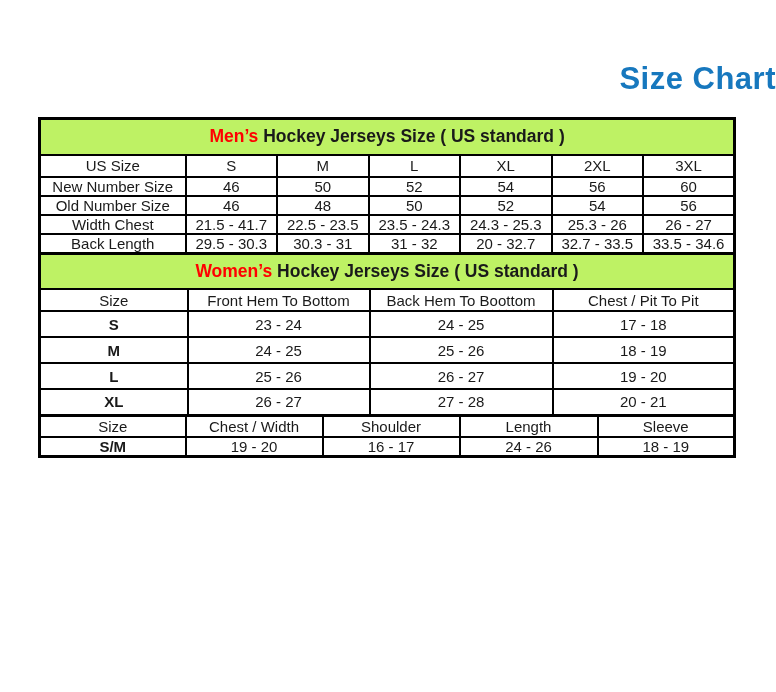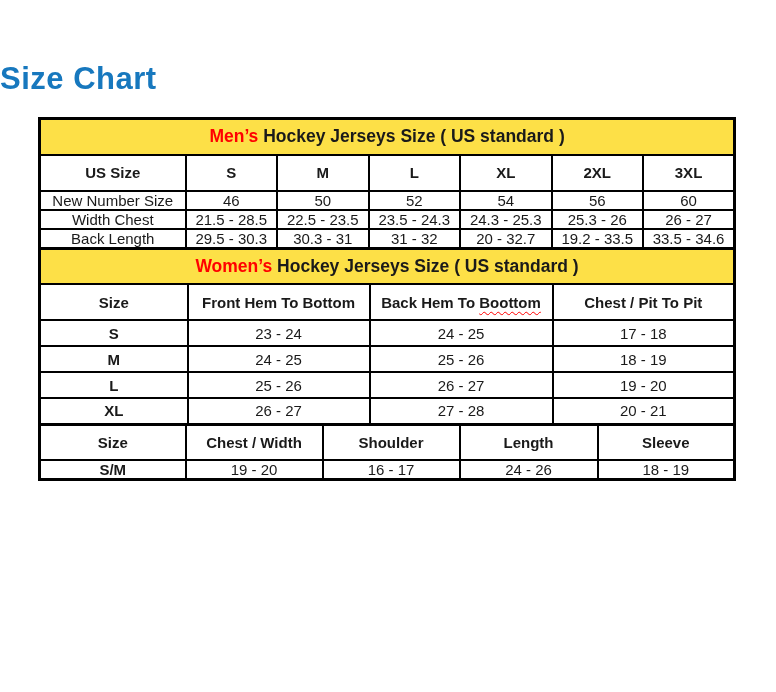--- a/index.html
+++ b/index.html
@@ -7,21 +7,21 @@
     margin: 0; padding: 0;
     width: 776px; height: 692px;
     background: #FFFFFF;
     font-family: "Liberation Sans", sans-serif;
     color: #1A1A1A;
     overflow: hidden;
   }
   .page-title {
     margin: 0;
     padding-top: 62px;
-    text-align: left;
+    text-align: right;
     font-size: 31px;
     line-height: 34px;
     font-weight: 700;
     color: #1778BE;
     letter-spacing: 0.5px;
   }
   .tables {
     width: 695px;
     margin: 21px 0 0 38px;
   }
@@ -35,28 +35,28 @@
   td {
     border: 2px solid #000000;
     text-align: center;
     vertical-align: middle;
     font-size: 15px;
     padding: 0 2px;
     overflow: hidden;
     white-space: nowrap;
   }
   tr.band td {
-    background: #fde047;
+    background: #bef264;
     font-weight: 700;
     font-size: 17.5px;
     height: 36px;
   }
   .youth tr.band td { height: 29px; }
   .red-word { color: #FF0000; }
-  tr.head td { font-weight: 700; height: 36px; }
+  tr.head td { font-weight: 400; height: 22px; }
   .mens  tr.data td { height: 16px; }
   .womens tr.data td { height: 26px; }
   .youth  tr.data td { height: 19px; }
   td.rlabel-bold { font-weight: 700; }
   .misspell {
     text-decoration: underline;
     text-decoration-style: wavy;
     text-decoration-color: #FF0000;
     text-decoration-thickness: 1px;
     text-underline-offset: 3px;
@@ -95,35 +95,44 @@
     <tr class="data">
       <td>New Number Size</td>
       <td>46</td>
       <td>50</td>
       <td>52</td>
       <td>54</td>
       <td>56</td>
       <td>60</td>
     </tr>
     <tr class="data">
+      <td>Old Number Size</td>
+      <td>46</td>
+      <td>48</td>
+      <td>50</td>
+      <td>52</td>
+      <td>54</td>
+      <td>56</td>
+    </tr>
+    <tr class="data">
       <td>Width Chest</td>
-      <td>21.5 - 28.5</td>
+      <td>21.5 - 41.7</td>
       <td>22.5 - 23.5</td>
       <td>23.5 - 24.3</td>
       <td>24.3 - 25.3</td>
       <td>25.3 - 26</td>
       <td>26 - 27</td>
     </tr>
     <tr class="data">
       <td>Back Length</td>
       <td>29.5 - 30.3</td>
       <td>30.3 - 31</td>
       <td>31 - 32</td>
       <td>20 - 32.7</td>
-      <td>19.2 - 33.5</td>
+      <td>32.7 - 33.5</td>
       <td>33.5 - 34.6</td>
     </tr>
   </tbody>
     </table>
 
   <table class="womens">
     <colgroup>
       <col style="width:148px">
         <col style="width:182px">
         <col style="width:183px">

